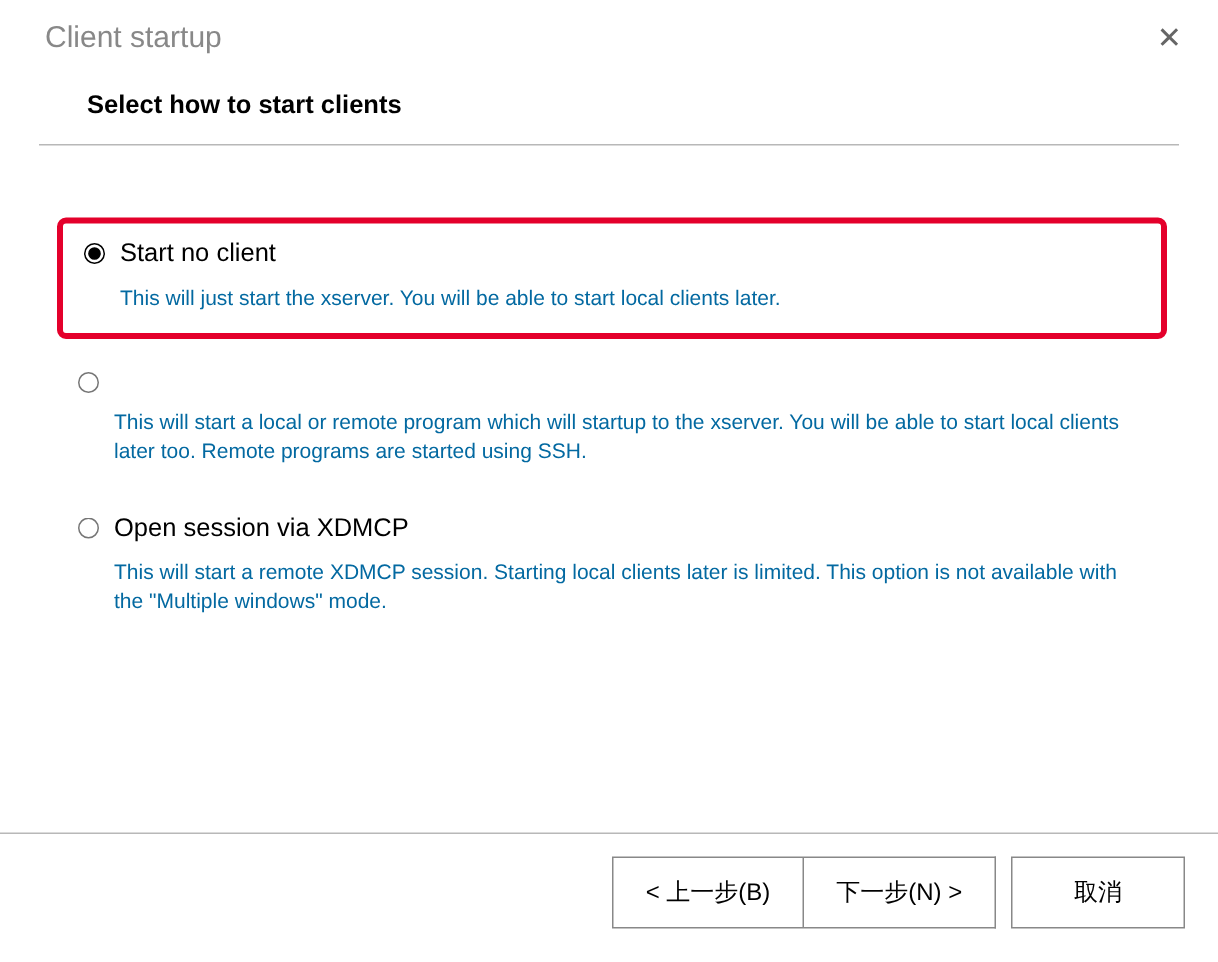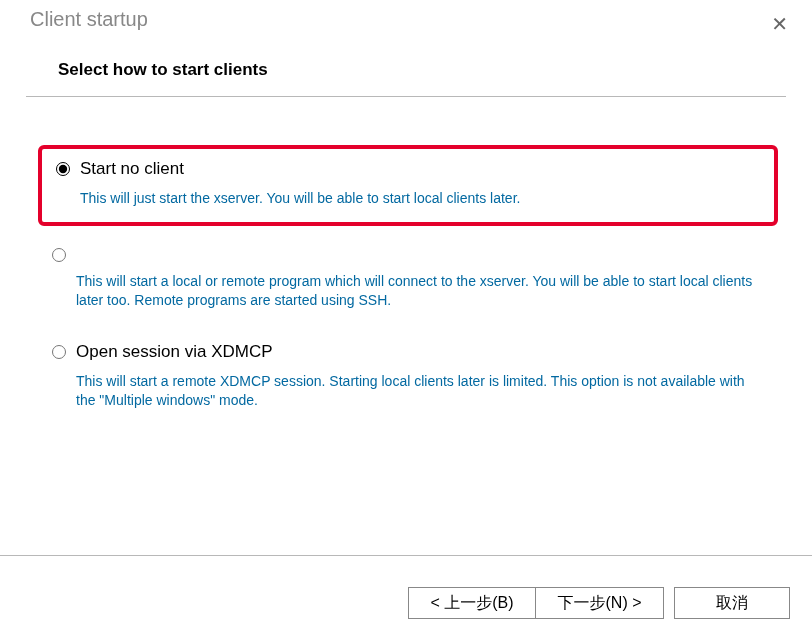--- a/index.html
+++ b/index.html
@@ -12,21 +12,21 @@
       overflow: hidden;
     }
     .window {
       width: 100%;
       height: 100%;
       background: #ffffff;
       position: relative;
     }
     .title-bar {
       display: flex;
-      align-items: flex-start;
+      align-items: center;
       justify-content: space-between;
       padding: 8px 16px 0 30px;
       height: 42px;
     }
     .title-text {
       font-size: 20px;
       color: #888888;
       font-weight: 400;
     }
     .close-x {
@@ -90,21 +90,21 @@
       max-width: 720px;
     }
     .button-bar {
       position: absolute;
       bottom: 22px;
       right: 22px;
       display: flex;
       align-items: stretch;
     }
     .wiz-btn {
-      height: 32px;
+      height: 48px;
       min-width: 128px;
       padding: 0 18px;
       border: 1px solid #888888;
       background: #ffffff;
       font-size: 16px;
       color: #000000;
       cursor: pointer;
       font-family: "Microsoft YaHei", "Segoe UI", Tahoma, Arial, sans-serif;
       display: flex;
       align-items: center;
@@ -151,21 +151,21 @@
           <input type="radio" class="radio-input" name="startup" checked="" style="">
           <label>Start no client</label>
         </div>
         <div class="desc">This will just start the xserver. You will be able to start local clients later.</div>
       </div>
 
       <div class="option-group">
         <div class="radio-row">
           <input type="radio" class="radio-input" name="startup" style="">
         </div>
-        <div class="desc">This will start a local or remote program which will connect to the xserver. You will be able to start local clients later too. Remote programs are started using SSH.</div>
+        <div class="desc">This will start a local or remote program which will startup to the xserver. You will be able to start local clients later too. Remote programs are started using SSH.</div>
       </div>
 
       <div class="option-group">
         <div class="radio-row">
           <input type="radio" class="radio-input" name="startup" style="">
           <label>Open session via XDMCP</label>
         </div>
         <div class="desc">This will start a remote XDMCP session. Starting local clients later is limited. This option is not available with the "Multiple windows" mode.</div>
       </div>
 

